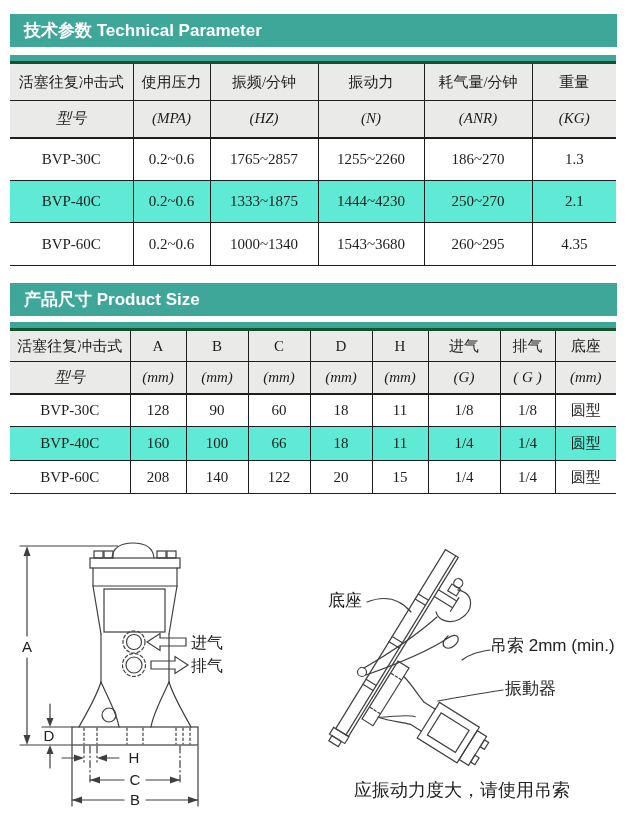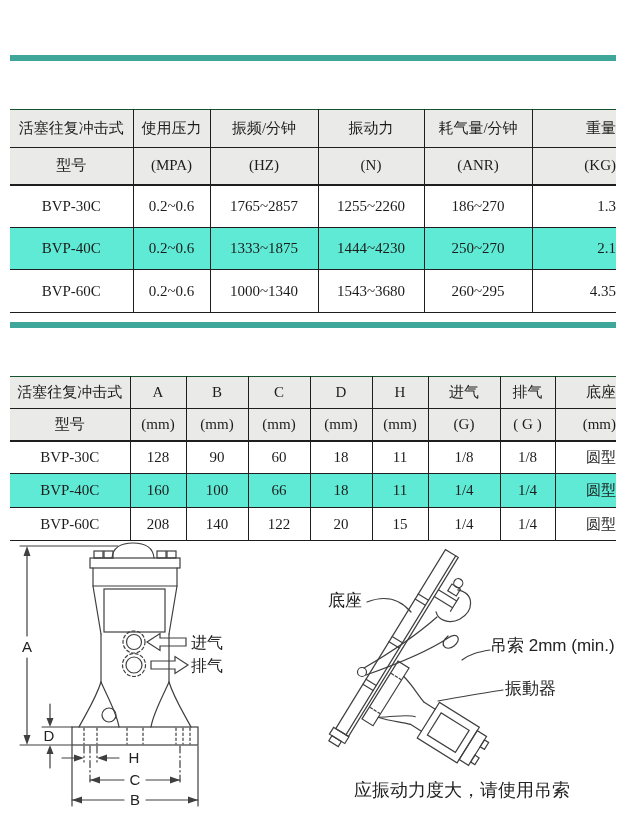--- a/index.html
+++ b/index.html
@@ -3,36 +3,39 @@
 <meta charset="utf-8">
 <style>
   html,body{margin:0;padding:0;background:#ffffff;}
   .page{position:relative;width:627px;height:821px;background:#fff;overflow:hidden;
         font-family:"Liberation Serif","DejaVu Serif",serif;color:#1c1c1c;}
   .banner{position:absolute;left:10px;width:593px;height:33px;background:#3FA69A;
           color:#ffffff;font-family:"Liberation Sans","DejaVu Sans",sans-serif;
           font-weight:bold;font-size:17px;line-height:33px;padding-left:14px;}
   .strip{position:absolute;left:10px;width:606px;height:6px;background:#3FA69A;}
   table.tbl{position:absolute;left:10px;width:606px;border-collapse:collapse;
-            table-layout:fixed;border-top:1px solid #14532d;margin-top:48px;}
+            table-layout:fixed;border-top:3px solid #14532d;}
   table.tbl td{border-right:1px solid #1e1e1e;border-bottom:1px solid #1e1e1e;
                text-align:center;vertical-align:middle;padding:0;font-size:15px;}
-  table.tbl td:last-child{border-right:none;text-align:right;}
+  table.tbl td:last-child{border-right:none;}
   table.tbl tr.h1 td, table.tbl tr.h2 td{background:#EAEAE8;}
-  table.tbl tr.h2 td{border-bottom:2px solid #1e1e1e;}
+  table.tbl tr.h2 td{border-bottom:2px solid #1e1e1e;font-style:italic;}
   table.tbl tr.alt td{background:#5eead4;}
   svg{position:absolute;}
   svg text{font-family:"Liberation Sans","DejaVu Sans",sans-serif;fill:#222;stroke:none;}
   svg text.serif{font-family:"Liberation Serif","DejaVu Serif",serif;}
 </style>
 </head>
 <body>
 
 <div class="page">
 
+  <div class="banner" style="top:14px;">
+    <span>技术参数 Technical Parameter</span>
+  </div>
   <div class="strip" style="top:55px;"></div>
 
   <table class="tbl" style="top:61px;">
     <colgroup>
         <col style="width:123px">
         <col style="width:77px">
         <col style="width:108px">
         <col style="width:106px">
         <col style="width:108px">
         <col style="width:84px">
@@ -74,20 +77,23 @@
       <td>BVP-60C</td>
       <td>0.2~0.6</td>
       <td>1000~1340</td>
       <td>1543~3680</td>
       <td>260~295</td>
       <td>4.35</td>
     </tr>
   </tbody>
     </table>
 
+  <div class="banner" style="top:283px;">
+    <span>产品尺寸 Product Size</span>
+  </div>
   <div class="strip" style="top:322px;"></div>
 
   <table class="tbl" style="top:328px;">
     <colgroup>
         <col style="width:120px">
         <col style="width:56px">
         <col style="width:62px">
         <col style="width:62px">
         <col style="width:62px">
         <col style="width:56px">

